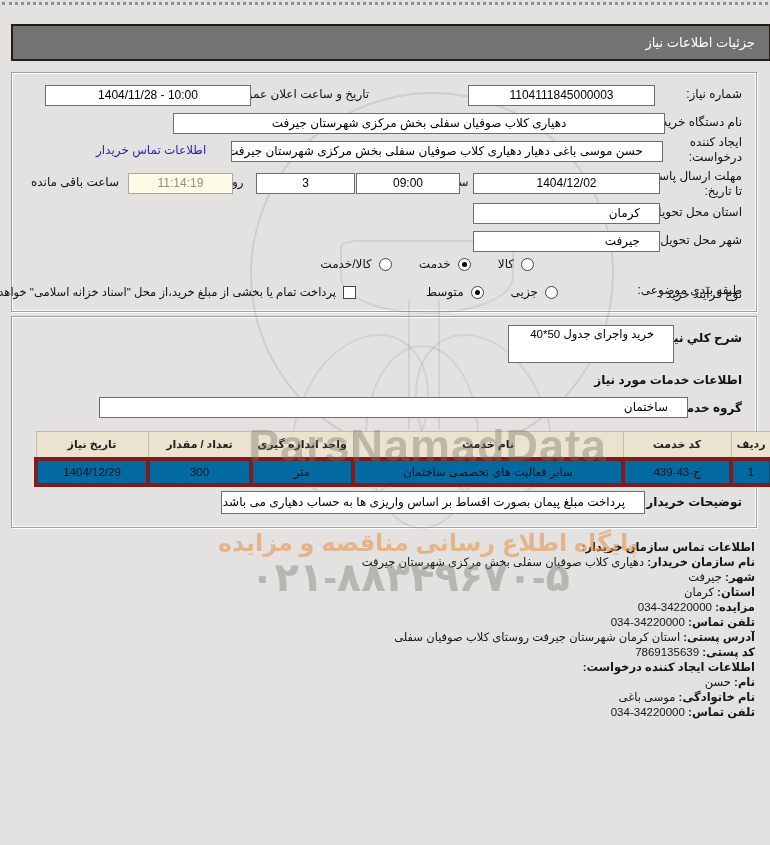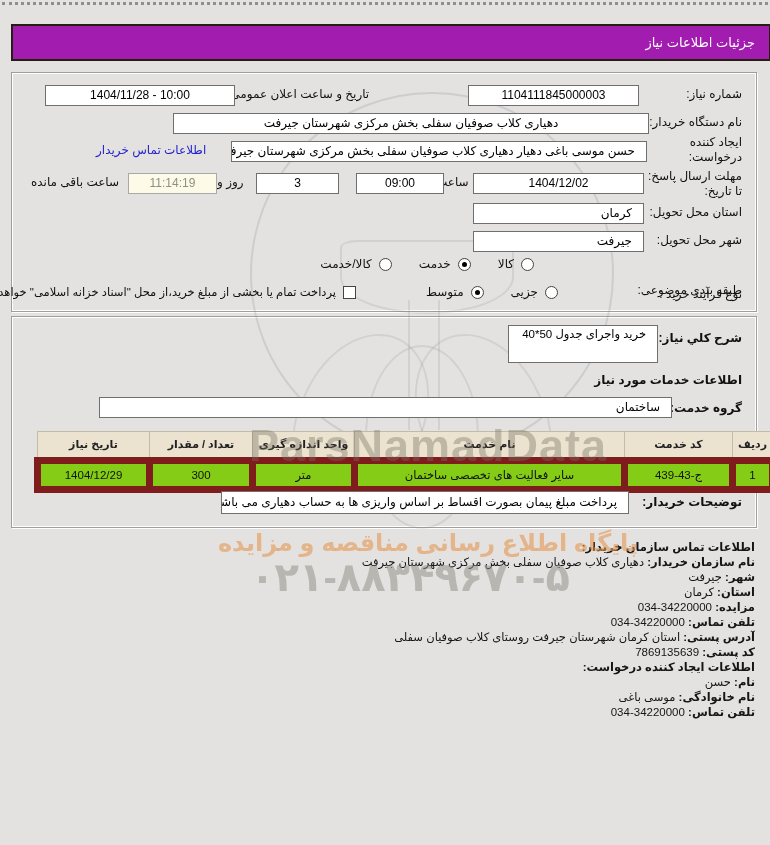--- a/index.html
+++ b/index.html
@@ -8,39 +8,39 @@
     background:#e3e2e1;
   }
   #page{
     position:relative;width:770px;height:845px;overflow:hidden;
     background:#e3e2e1;direction:rtl;
   }
   #dotted-top{position:absolute;top:2px;left:2px;right:2px;height:0;border-top:3px dotted #8f8f8f;}
   
   #title-bar{
     position:absolute;left:11px;top:24px;width:742px;height:33px;
-    background:#a21caf;border:2px solid #241d12;
+    background:#737373;border:2px solid #241d12;
     color:#ffffff;font-size:13px;line-height:33px;
     padding:0 14px 0 0;box-sizing:content-box;
   }
   
   .groupbox{
     position:absolute;left:11px;width:744px;
     border:1px solid #9f9f9f;
     box-shadow:inset 1px 1px 0 #ffffff, inset -1px -1px 0 #fdfdfd, 1px 1px 0 #fdfdfd;
     background:#e3e2e1;
   }
   #gb-main{top:72px;height:238px;}
   #gb-need{top:316px;height:210px;}
   .lbl{position:absolute;font-size:12px;color:#111;white-space:nowrap;}
   .lbl.b{font-weight:bold;}
   .tbox{
     position:absolute;background:#fff;border:1px solid #6f6f6f;
     font-size:12px;color:#000;height:19px;line-height:19px;
-    padding:0 11px;overflow:hidden;white-space:nowrap;box-sizing:content-box;
+    padding:0 19px;overflow:hidden;white-space:nowrap;box-sizing:content-box;
   }
   .tbox.center{text-align:center;}
   .tbox.ltr{direction:ltr;}
   .tbox.right{text-align:right;}
   #countdown-box{background:#fdfbe7;border:1px solid #a9a9a9;color:#8b9185;text-align:center;}
   #creator-contact-link{position:absolute;font-size:12px;color:#2323cc;white-space:nowrap;cursor:pointer;}
   #need-desc-box{height:36px;line-height:17px;white-space:normal;font-size:11.5px;}
   
   .opt-row{position:absolute;display:flex;align-items:center;gap:7px;direction:rtl;}
   .radio{width:13px;height:13px;border:1px solid #444;border-radius:50%;background:#fff;display:inline-block;box-sizing:border-box;flex:none;}
@@ -51,21 +51,21 @@
   
   #svc-table{
     position:absolute;left:22px;top:114px;width:705px;
     border-collapse:collapse;table-layout:fixed;direction:rtl;
   }
   #svc-table th{
     background:#ebe2cf;border:1px solid #c3baa7;font-size:11px;font-weight:bold;
     height:25px;color:#222;text-align:center;padding:0 2px;
   }
   #svc-table td{
-    background:#84cc16;border:7px solid #7f1d1d;font-size:11.5px;color:#111;
+    background:#0369a1;border:4px solid #7f1d1d;font-size:11.5px;color:#111;
     height:22px;text-align:center;padding:0 2px;overflow:hidden;white-space:nowrap;
   }
   #svc-table th:nth-child(1),#svc-table td:nth-child(1){width:35px;}
   #svc-table th:nth-child(2),#svc-table td:nth-child(2){width:103px;}
   #svc-table th:nth-child(3),#svc-table td:nth-child(3){width:265px;}
   #svc-table th:nth-child(4),#svc-table td:nth-child(4){width:97px;}
   #svc-table th:nth-child(5),#svc-table td:nth-child(5){width:98px;}
   #svc-table th:nth-child(6),#svc-table td:nth-child(6){width:107px;}
   
   #contact-block{

